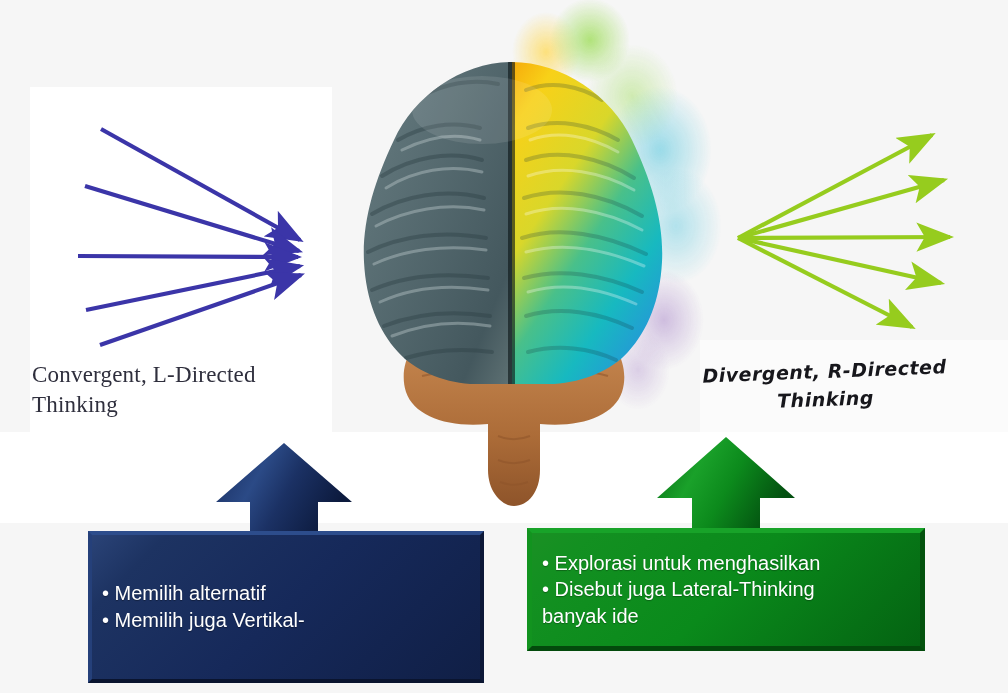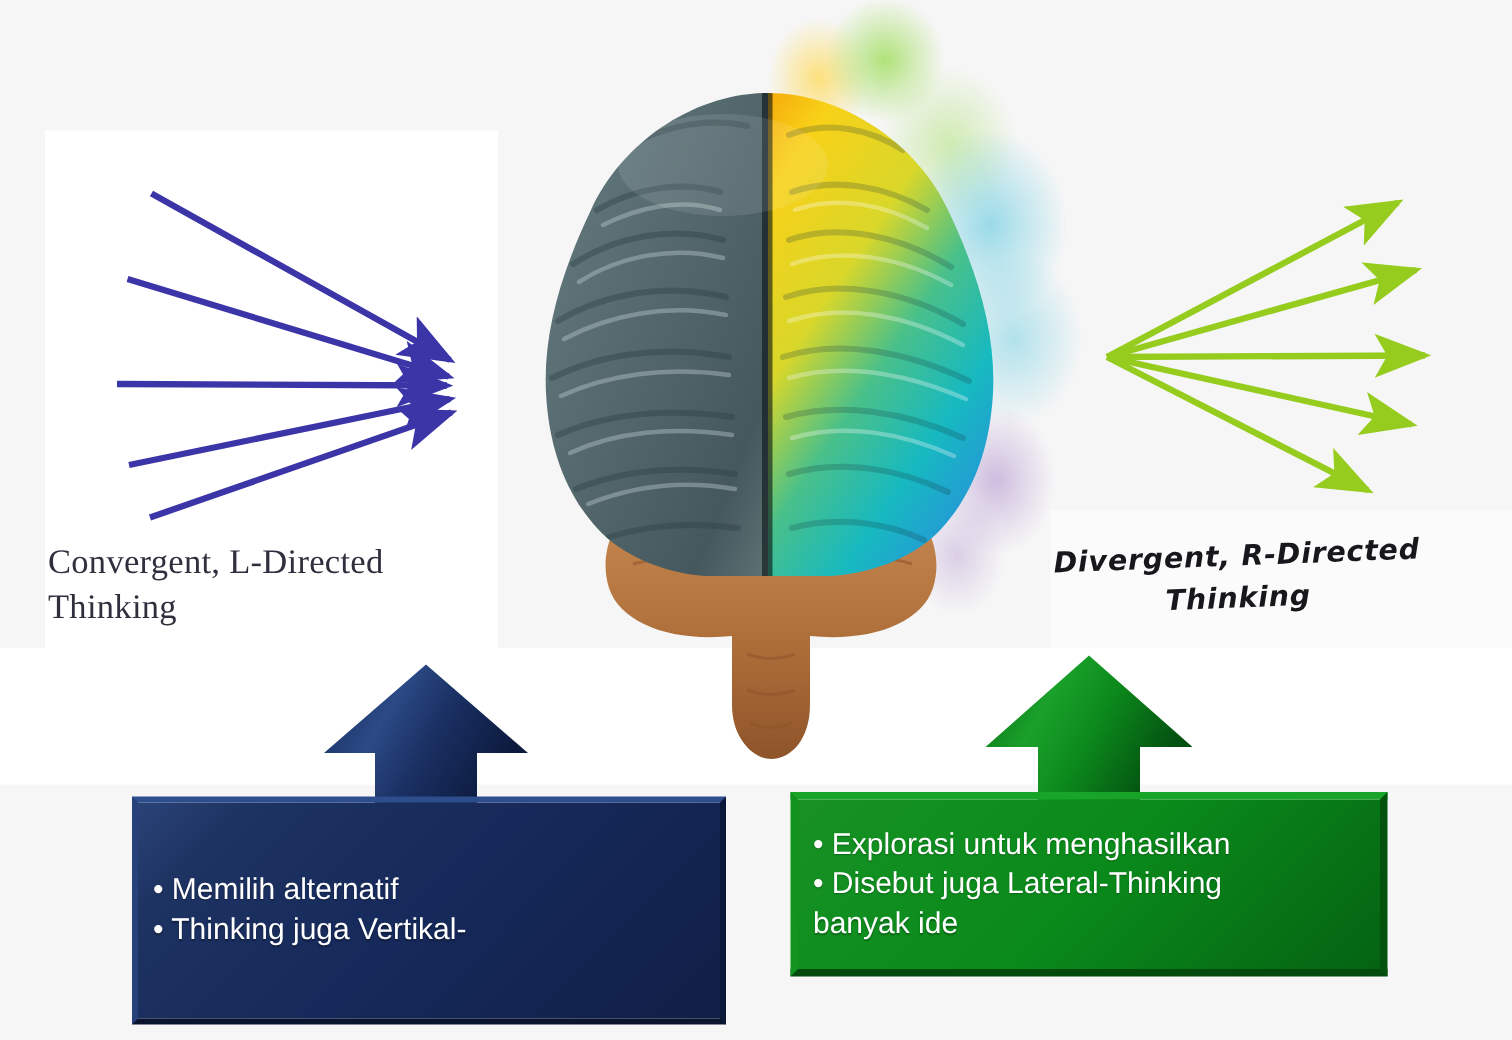--- a/index.html
+++ b/index.html
@@ -285,21 +285,21 @@
       </linearGradient>
     </defs>
     <path d="M284 443 L352 502 L318 502 L318 540 L250 540 L250 502 L216 502 Z" fill="url(#blueArrowGrad)"></path>
     <path d="M726 437 L795 498 L760 498 L760 536 L692 536 L692 498 L657 498 Z" fill="url(#greenArrowGrad)"></path>
   </svg>
 
   <div class="callout">
     <div id="blue-box" class="box">
       <div class="txt">
         <span class="bullet-line">• Memilih alternatif</span>
-        <span class="bullet-line">•  Thinking juga Vertikal-</span>
+        <span class="bullet-line">•  Memilih juga Vertikal-</span>
       </div>
     </div>
   </div>
 
   <div class="callout">
     <div id="green-box" class="box">
       <div class="txt">
         <span class="bullet-line">• Explorasi untuk menghasilkan</span>
         <span class="bullet-line">• Disebut juga Lateral-Thinking</span>
         <span class="bullet-line">banyak ide</span>

